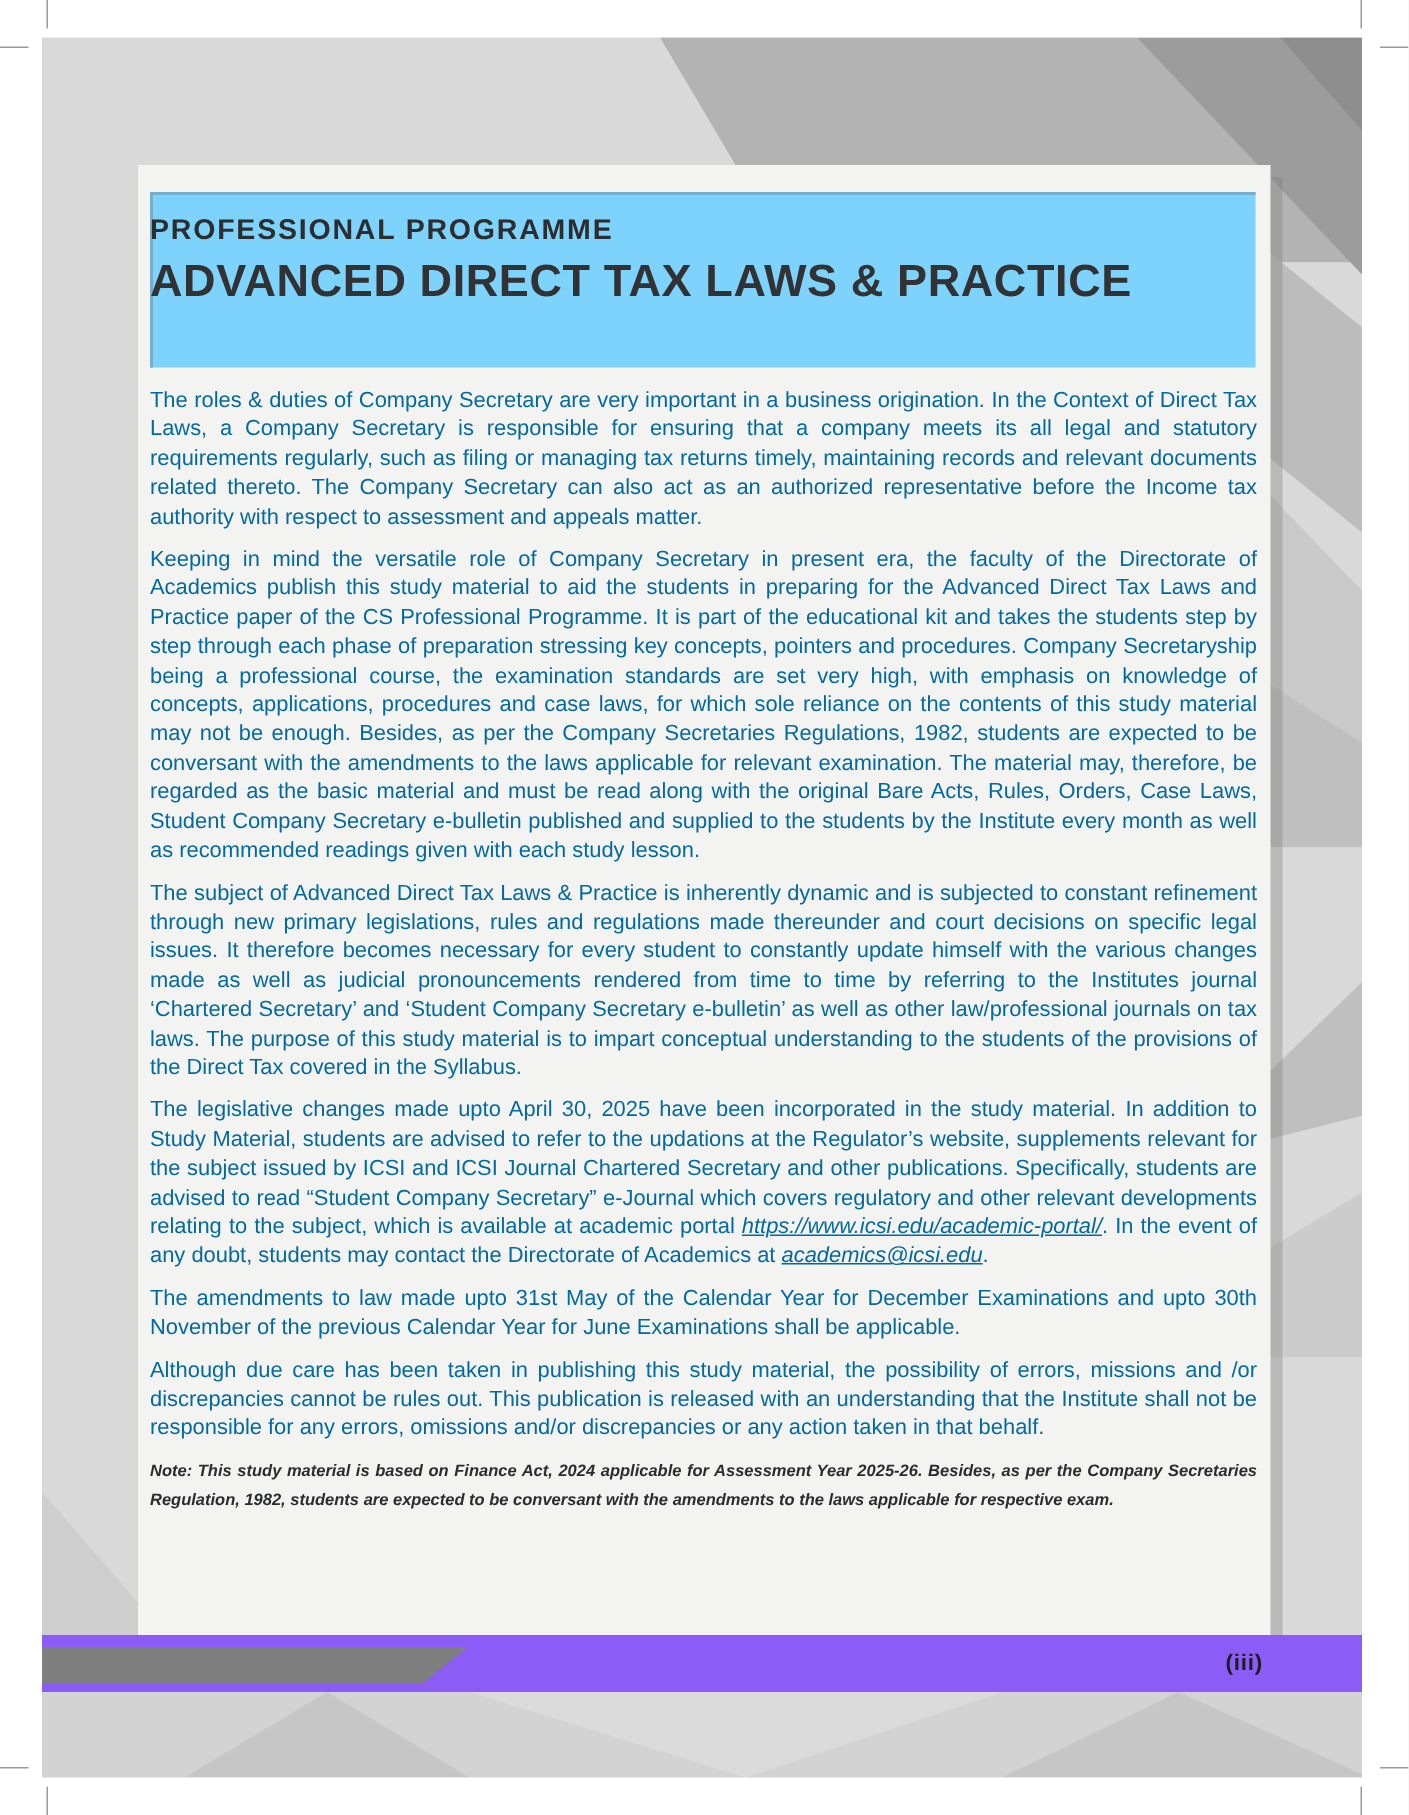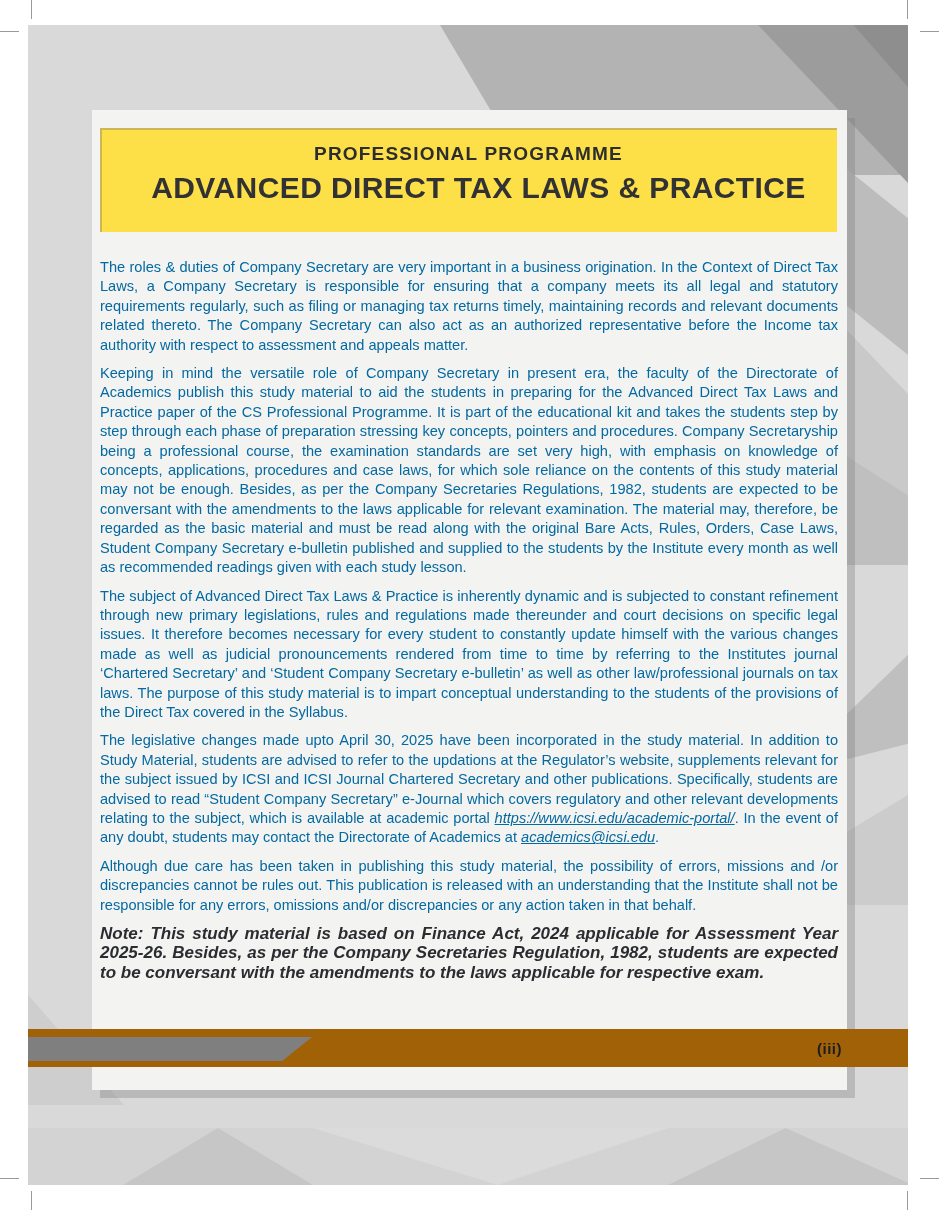--- a/index.html
+++ b/index.html
@@ -42,42 +42,41 @@
     clip-path:polygon(0 35%,100% 0,100% 100%,0 100%);}
   .deco-left-bottom{left:0;top:935px;width:96px;height:145px;background:#cecece;
     clip-path:polygon(0 24%,100% 100%,0 100%);}
 
   
   .card{
     position:absolute;left:64px;top:85px;width:755px;height:980px;
     background:#f3f3f2;box-shadow:8px 8px 0 rgba(125,125,125,0.35);
   }
   .banner{
-    position:absolute;left:8px;right:10px;top:18px;height:104px;
-    background:#fde047;box-shadow:inset 2px 2px 0 rgba(110,110,110,0.35);
-    text-align:center;
+    position:absolute;left:8px;right:10px;top:18px;height:117px;
+    background:#7dd3fc;box-shadow:inset 2px 2px 0 rgba(110,110,110,0.35);
   }
   .banner .prog{
     margin-top:15px;font-size:19px;font-weight:bold;letter-spacing:1.2px;color:#2d2d30;
   }
   .banner .course{
-    margin-top:6px;font-size:30px;font-weight:bold;letter-spacing:0.4px;color:#323235;margin-left:20px;
+    margin-top:6px;font-size:30px;font-weight:bold;letter-spacing:0.4px;color:#323235;
   }
   .content{position:absolute;left:8px;right:9px;top:148px;}
   .content p{
     margin:0 0 9px 0;font-size:14.6px;line-height:19.4px;
     text-align:justify;color:#0369a1;
   }
   .content p.note{
-    font-weight:bold;font-style:italic;color:#2b2c30;font-size:17px;margin-top:3px;
+    font-weight:bold;font-style:italic;color:#2b2c30;font-size:11px;margin-top:3px;
   }
   a.link{color:inherit;text-decoration:underline;cursor:pointer;font-style:italic;}
 
   
-  .footer-strip{position:absolute;left:0;top:1004px;width:880px;height:38px;background:#a16207;}
+  .footer-strip{position:absolute;left:0;top:1065px;width:880px;height:38px;background:#8b5cf6;}
   .footer-bar{
     position:absolute;left:0;top:8px;width:284px;height:24px;background:#7f7f7f;
     clip-path:polygon(0 0,100% 0,89.5% 100%,0 100%);
   }
   .page-number{
     position:absolute;right:66px;top:50%;transform:translateY(-50%);
     font-size:15px;font-weight:bold;color:#1d1d1f;letter-spacing:0.5px;
   }
 
   
@@ -114,20 +113,21 @@
   <div class="card">
     <div class="banner">
       <div class="prog">PROFESSIONAL PROGRAMME</div>
       <div class="course">ADVANCED DIRECT TAX LAWS &amp; PRACTICE</div>
     </div>
     <div class="content">
       <p>The roles &amp; duties of Company Secretary are very important in a business origination. In the Context of Direct Tax Laws, a Company Secretary is responsible for ensuring that a company meets its all legal and statutory requirements regularly, such as filing or managing tax returns timely, maintaining records and relevant documents related thereto. The Company Secretary can also act as an authorized representative before the Income tax authority with respect to assessment and appeals matter.</p>
       <p>Keeping in mind the versatile role of Company Secretary in present era, the faculty of the Directorate of Academics publish this study material to aid the students in preparing for the Advanced Direct Tax Laws and Practice paper of the CS Professional Programme. It is part of the educational kit and takes the students step by step through each phase of preparation stressing key concepts, pointers and procedures. Company Secretaryship being a professional course, the examination standards are set very high, with emphasis on knowledge of concepts, applications, procedures and case laws, for which sole reliance on the contents of this study material may not be enough. Besides, as per the Company Secretaries Regulations, 1982, students are expected to be conversant with the amendments to the laws applicable for relevant examination. The material may, therefore, be regarded as the basic material and must be read along with the original Bare Acts, Rules, Orders, Case Laws, Student Company Secretary e-bulletin published and supplied to the students by the Institute every month as well as recommended readings given with each study lesson.</p>
       <p>The subject of Advanced Direct Tax Laws &amp; Practice is inherently dynamic and is subjected to constant refinement through new primary legislations, rules and regulations made thereunder and court decisions on specific legal issues. It therefore becomes necessary for every student to constantly update himself with the various changes made as well as judicial pronouncements rendered from time to time by referring to the Institutes journal ‘Chartered Secretary’ and ‘Student Company Secretary e-bulletin’ as well as other law/professional journals on tax laws. The purpose of this study material is to impart conceptual understanding to the students of the provisions of the Direct Tax covered in the Syllabus.</p>
       <p><span>The legislative changes made upto April 30, 2025 have been incorporated in the study material. In addition to Study Material, students are advised to refer to the updations at the Regulator’s website, supplements relevant for the subject issued by ICSI and ICSI Journal Chartered Secretary and other publications. Specifically, students are advised to read “Student Company Secretary” e-Journal which covers regulatory and other relevant developments relating to the subject, which is available at academic portal </span><a class="link">https://www.icsi.edu/academic-portal/</a><span>. In the event of any doubt, students may contact the Directorate of Academics at </span><a class="link">academics@icsi.edu</a><span>.</span></p>
+      <p>The amendments to law made upto 31st May of the Calendar Year for December Examinations and upto 30th November of the previous Calendar Year for June Examinations shall be applicable.</p>
       <p>Although due care has been taken in publishing this study material, the possibility of errors, missions and /or discrepancies cannot be rules out. This publication is released with an understanding that the Institute shall not be responsible for any errors, omissions and/or discrepancies or any action taken in that behalf.</p>
       <p class="note">Note: This study material is based on Finance Act, 2024 applicable for Assessment Year 2025-26. Besides, as per the Company Secretaries Regulation, 1982, students are expected to be conversant with the amendments to the laws applicable for respective exam.</p>
     </div>
   </div>
 
   <div class="footer-strip">
     <div class="footer-bar"></div>
     <div class="page-number">(iii)</div>
   </div>
 

